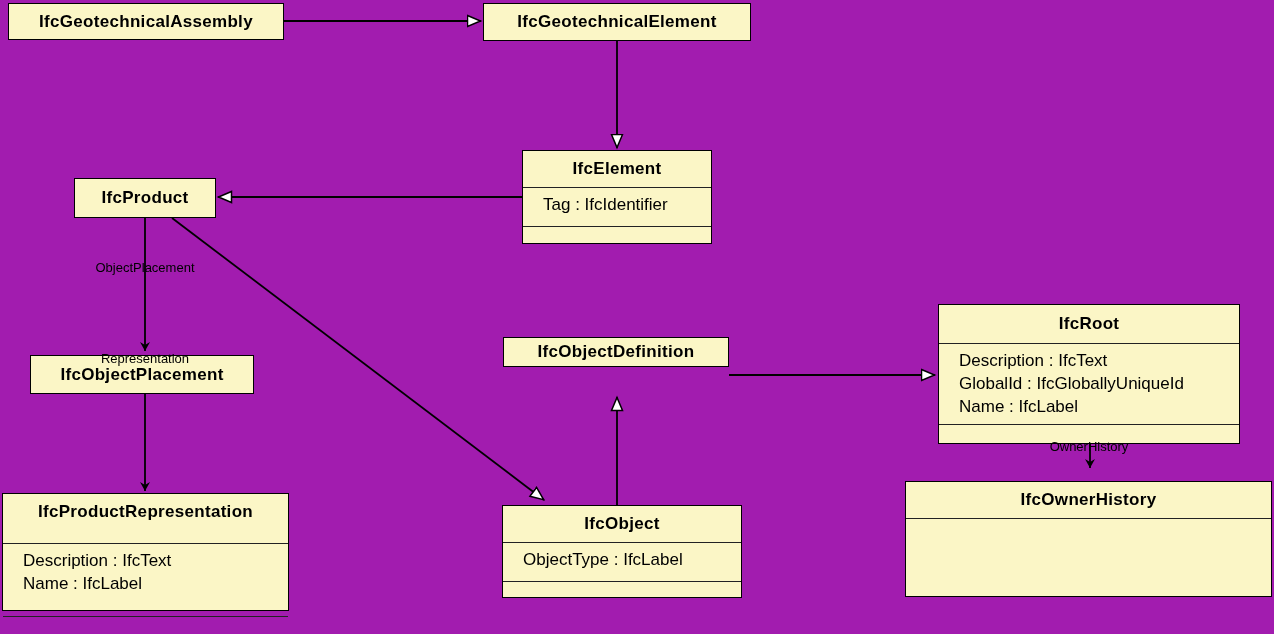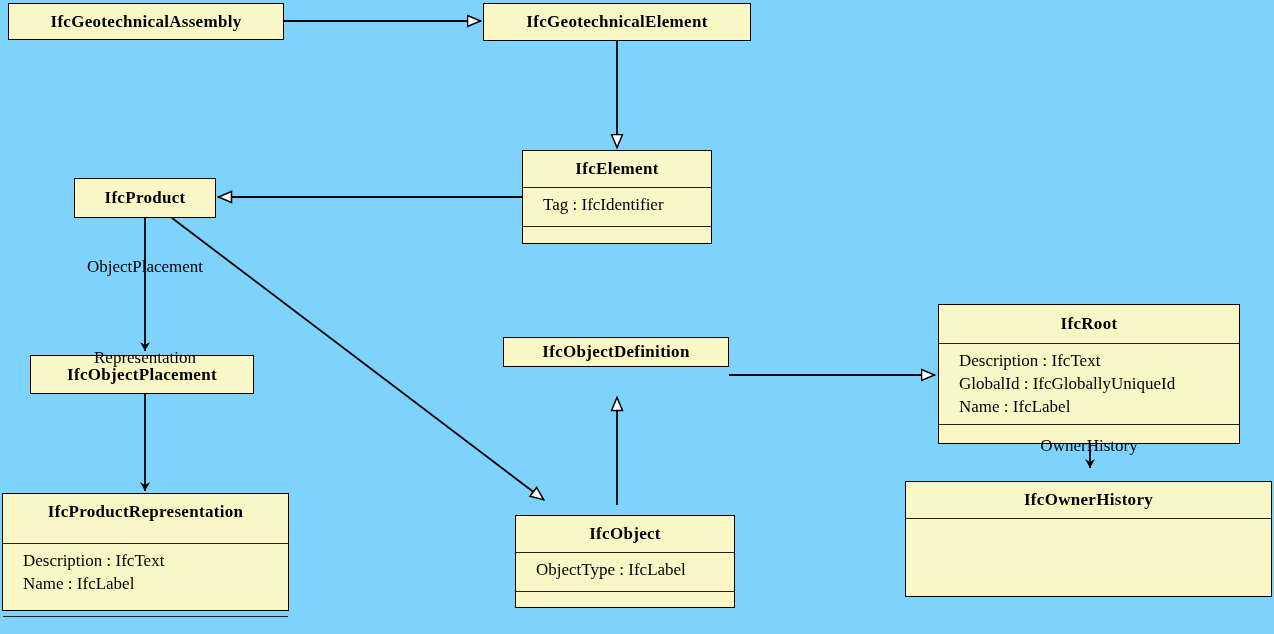--- a/index.html
+++ b/index.html
@@ -1,21 +1,21 @@
 <!DOCTYPE html>
 <html><head>
 <meta charset="utf-8">
 <style>
   html, body { margin: 0; padding: 0; background: #ffffff; }
   .canvas {
     position: relative;
     width: 1274px;
     height: 634px;
-    background: #7dd3fc;
-    font-family: Liberation Serif, serif;
+    background: #a21caf;
+    font-family: Liberation Sans, sans-serif;
     color: #000000;
     overflow: hidden;
   }
   svg.edges { position: absolute; left: 0; top: 0; z-index: 1; }
   .uml-class {
     position: absolute;
     z-index: 2;
     background: #FBF6C6;
     border: 1.6px solid #000000;
     box-sizing: border-box;
@@ -41,21 +41,21 @@
     white-space: nowrap;
   }
   .uml-footer {
     border-top: 1.3px solid #222222;
     flex: 1;
   }
   .fixed { flex: none; }
   .edge-label {
     position: absolute;
     z-index: 3;
-    font-size: 17px;
+    font-size: 13px;
     white-space: nowrap;
     transform: translate(-50%, -50%);
     text-align: center;
   }
 </style>
 </head>
 <body>
 
 <div class="canvas">
 
@@ -109,21 +109,21 @@
       <div>Description : IfcText</div>
       <div>Name : IfcLabel</div>
     </div>
     <div class="uml-footer"></div>
   </div>
 
   <div class="uml-class" style="left:503px; top:337px; width:226px; height:30px;justify-content:flex-end;">
     <div class="uml-title">IfcObjectDefinition</div>
   </div>
 
-  <div class="uml-class" style="left:515px; top:505px; width:220px; height:93px;margin-top:10px;">
+  <div class="uml-class" style="left:502px; top:505px; width:240px; height:93px;">
     <div class="uml-title fixed" style="height:36px;">IfcObject</div>
     <div class="uml-attrs fixed" style="height:39px;">
       <div>ObjectType : IfcLabel</div>
     </div>
     <div class="uml-footer"></div>
   </div>
 
   <div class="uml-class" style="left:938px; top:304px; width:302px; height:140px;">
     <div class="uml-title fixed" style="height:38px;text-align:center;">IfcRoot</div>
     <div class="uml-attrs fixed" style="height:81px;">

